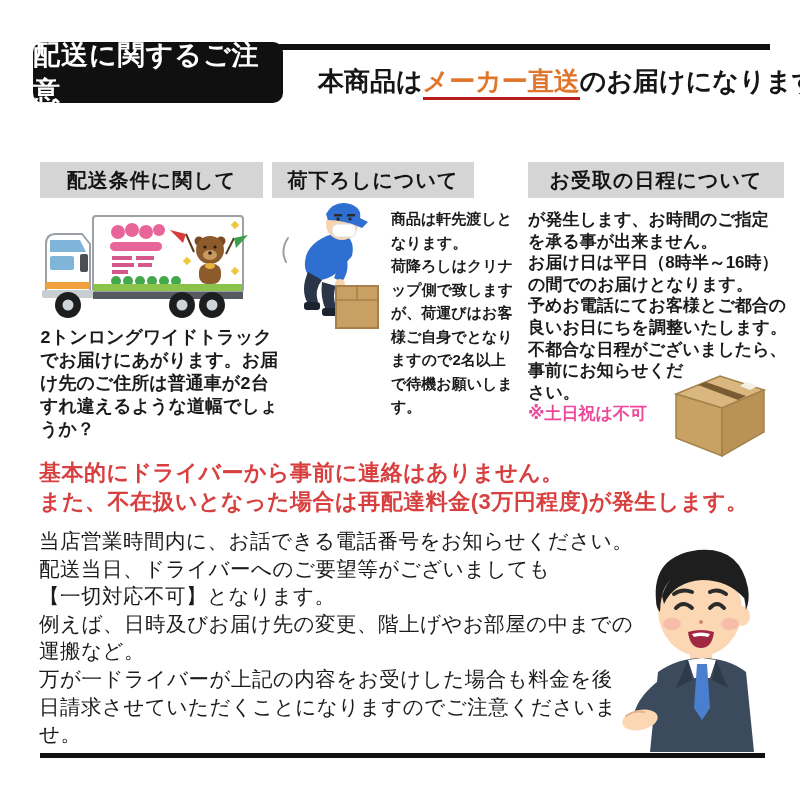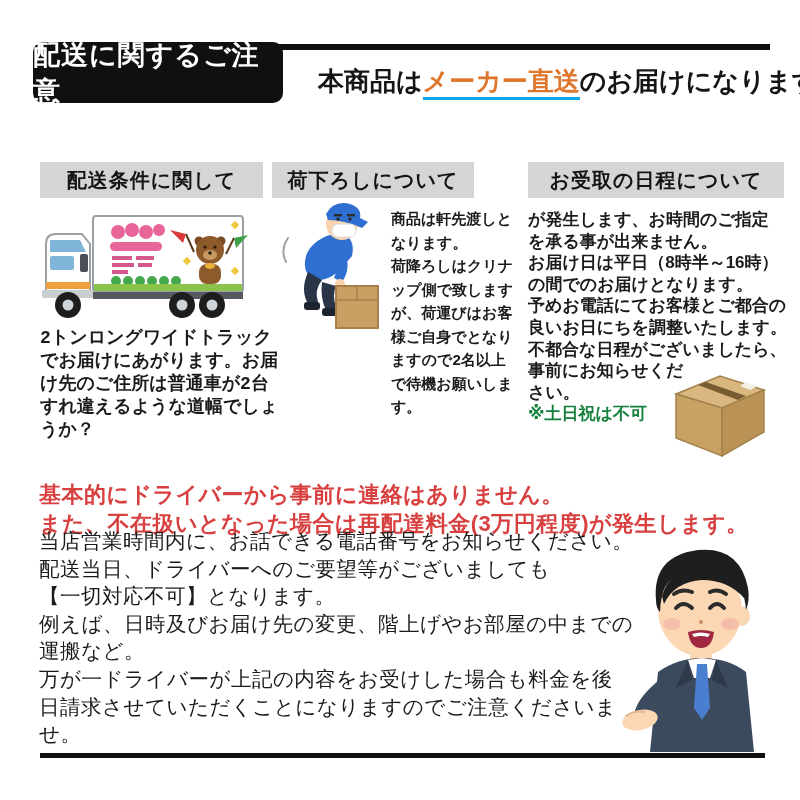--- a/index.html
+++ b/index.html
@@ -11,45 +11,45 @@
   .title-box{
     position:absolute;left:33px;top:42px;width:250px;height:61px;
     background:#101010;border-radius:10px;color:#ffffff;
     display:flex;align-items:center;justify-content:center;
     font-size:27px;font-weight:bold;letter-spacing:1px;
   }
   .top-rule{position:absolute;left:278px;top:44px;width:492px;height:6px;background:#101010;}
   .subtitle{
     position:absolute;left:318px;top:64px;font-size:26px;font-weight:bold;color:#151515;white-space:nowrap;
   }
-  .subtitle .hl{color:#e0752c;border-bottom:3px solid #0ea5e9;padding-bottom:1px;}
+  .subtitle .hl{color:#e0752c;border-bottom:3px solid #b91c1c;padding-bottom:1px;}
   
   .col-header{
     position:absolute;top:162px;height:36px;background:#d5d5d5;color:#141414;
     display:flex;align-items:center;justify-content:center;
     font-size:20px;font-weight:bold;letter-spacing:1px;white-space:nowrap;
   }
   .col-header.c1{left:40px;width:223px;}
   .col-header.c2{left:272px;width:202px;}
   .col-header.c3{left:528px;width:256px;}
   
   .illus{position:absolute;}
   .illus.truck{left:36px;top:210px;width:214px;height:112px;}
   .illus.worker{left:278px;top:198px;width:106px;height:136px;}
   .illus.box3{left:666px;top:366px;width:106px;height:92px;}
   .illus.man{left:618px;top:538px;width:168px;height:214px;}
   .coltext{position:absolute;font-weight:bold;color:#1b1b1b;}
   .coltext.c1{left:40px;top:327px;font-size:18px;line-height:23px;white-space:nowrap;font-family:Liberation Mono, monospace;}
   .coltext.c2{left:391px;top:207px;font-size:15px;line-height:23.5px;white-space:nowrap;}
   .coltext.c3{left:528px;top:209px;font-size:17px;line-height:21.6px;white-space:nowrap;}
-  .red-note{color:#15803d;}
+  .red-note{color:#ec4899;}
   
   .warning{
     position:absolute;left:39px;top:458px;font-size:22px;font-weight:bold;
-    color:#d84040;line-height:29px;white-space:nowrap;letter-spacing:0.5px;margin-top:22px;
+    color:#d84040;line-height:29px;white-space:nowrap;letter-spacing:0.5px;
   }
   
   .bodytext{
     position:absolute;left:39px;top:527px;font-size:20.5px;font-weight:normal;
     color:#1b1b1b;line-height:27.6px;white-space:nowrap;letter-spacing:0.5px;
   }
   .bottom-rule{position:absolute;left:40px;top:753px;width:725px;height:5px;background:#101010;}
 </style>
 </head>
 <body>

